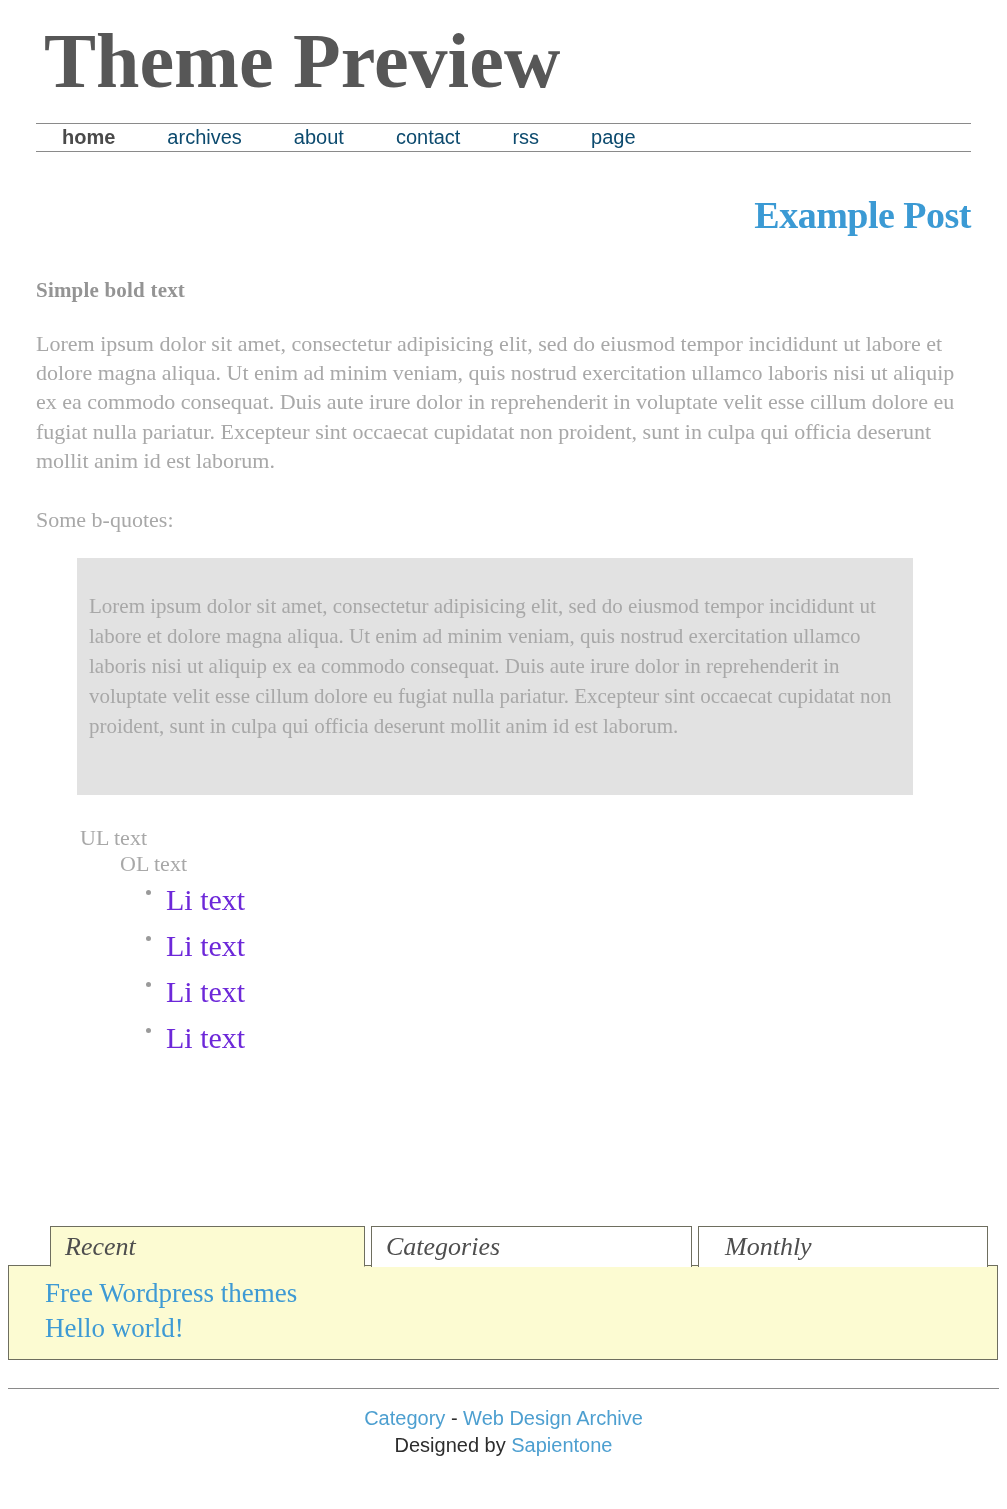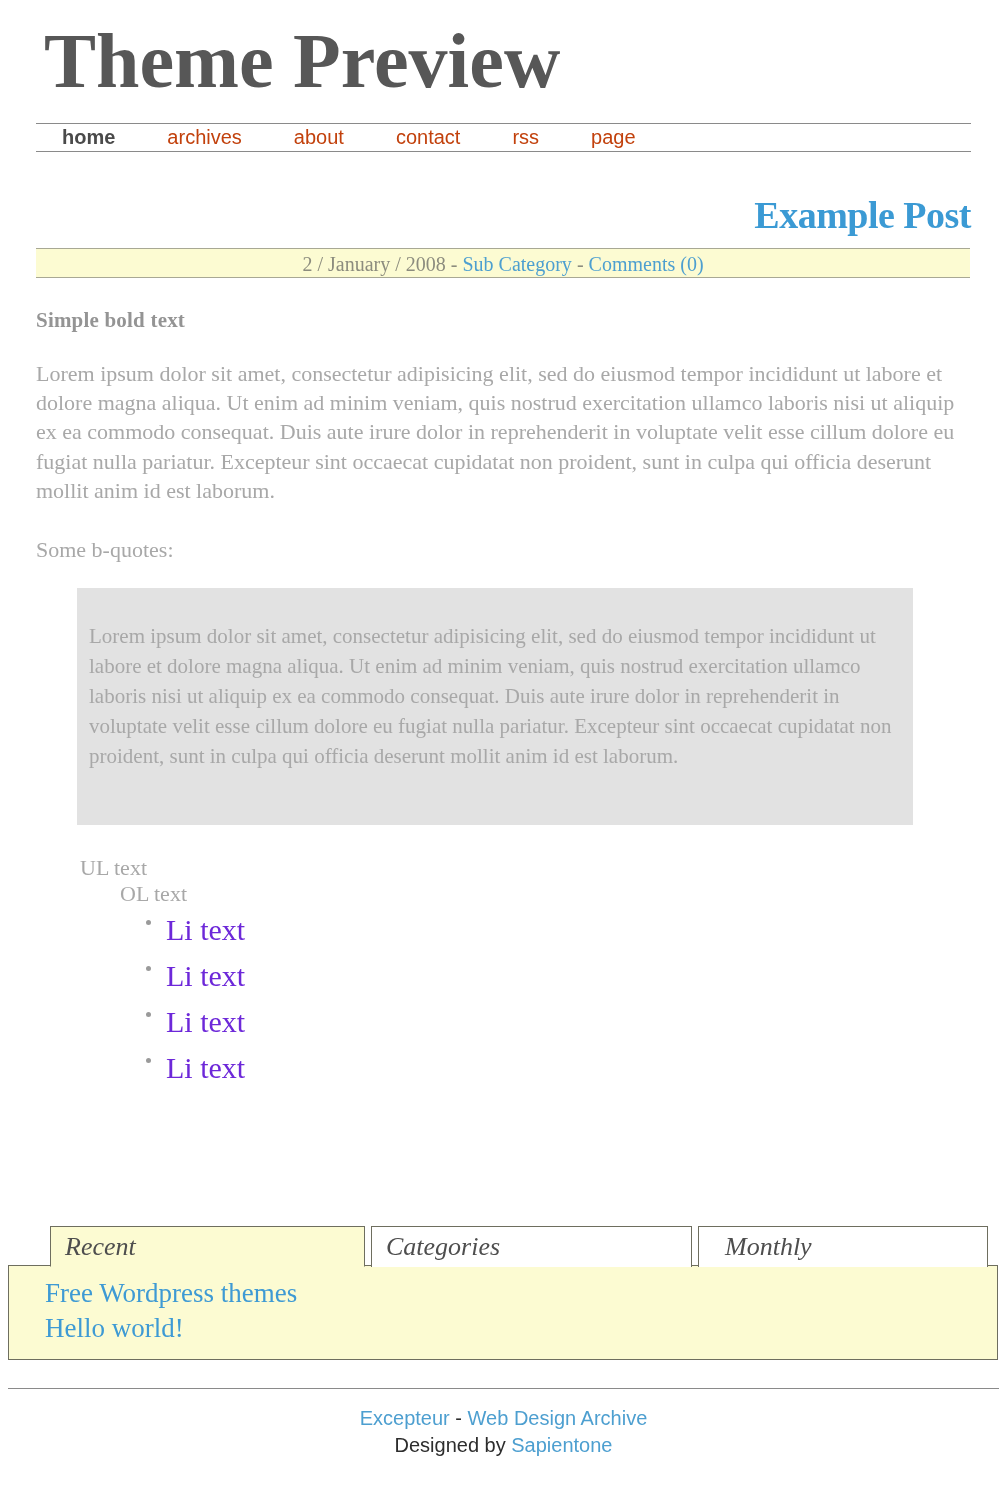--- a/index.html
+++ b/index.html
@@ -48,21 +48,21 @@
     height: 27px;
   }
   #nav li {
     margin: 0;
     padding: 0;
   }
   #nav a {
     display: inline-block;
     font-family: "Liberation Sans", sans-serif;
     font-size: 20px;
-    color: #c2410c;
+    color: #0c4a6e;
     text-decoration: none;
     padding: 0 26px;
     line-height: 27px;
   }
   #nav a.current {
     color: #4a4a4a;
     font-weight: bold;
   }
 
   
@@ -307,31 +307,20 @@
       <a href="#">page</a>
     </li>
   </ul>
 </div>
 
 <div id="content">
   <div class="post">
 
     <h2 class="post-title">Example Post</h2>
 
-    <div class="post-meta">
-      <span>2</span>
-      <span class="sep">/</span>
-      <span>January</span>
-      <span class="sep">/</span>
-      <span>2008</span>
-      <span class="sep">-</span>
-      <a href="#">Sub Category</a>
-      <span class="sep">-</span>
-      <a href="#">Comments (0)</a>
-    </div>
 
     <div class="post-body">
 
       <h3 class="bold-line">Simple bold text</h3>
 
       <p class="lead">Lorem ipsum dolor sit amet, consectetur adipisicing elit, sed do eiusmod tempor incididunt ut labore et dolore magna aliqua. Ut enim ad minim veniam, quis nostrud exercitation ullamco laboris nisi ut aliquip ex ea commodo consequat. Duis aute irure dolor in reprehenderit in voluptate velit esse cillum dolore eu fugiat nulla pariatur. Excepteur sint occaecat cupidatat non proident, sunt in culpa qui officia deserunt mollit anim id est laborum.</p>
 
       <p>Some b-quotes:</p>
 
       <blockquote>
@@ -382,21 +371,21 @@
         <a href="#">Hello world!</a>
       </li>
     </ul>
   </div>
 </div>
 
 <div id="footer-rule"></div>
 
 <div id="footer">
   <div>
-    <a href="#">Excepteur</a>
+    <a href="#">Category</a>
     <span class="dash">-</span>
     <a href="#">Web Design Archive</a>
   </div>
   <div>
     <span>Designed by</span>
     <a href="#">Sapientone</a>
   </div>
 </div>
 
 </body></html>

